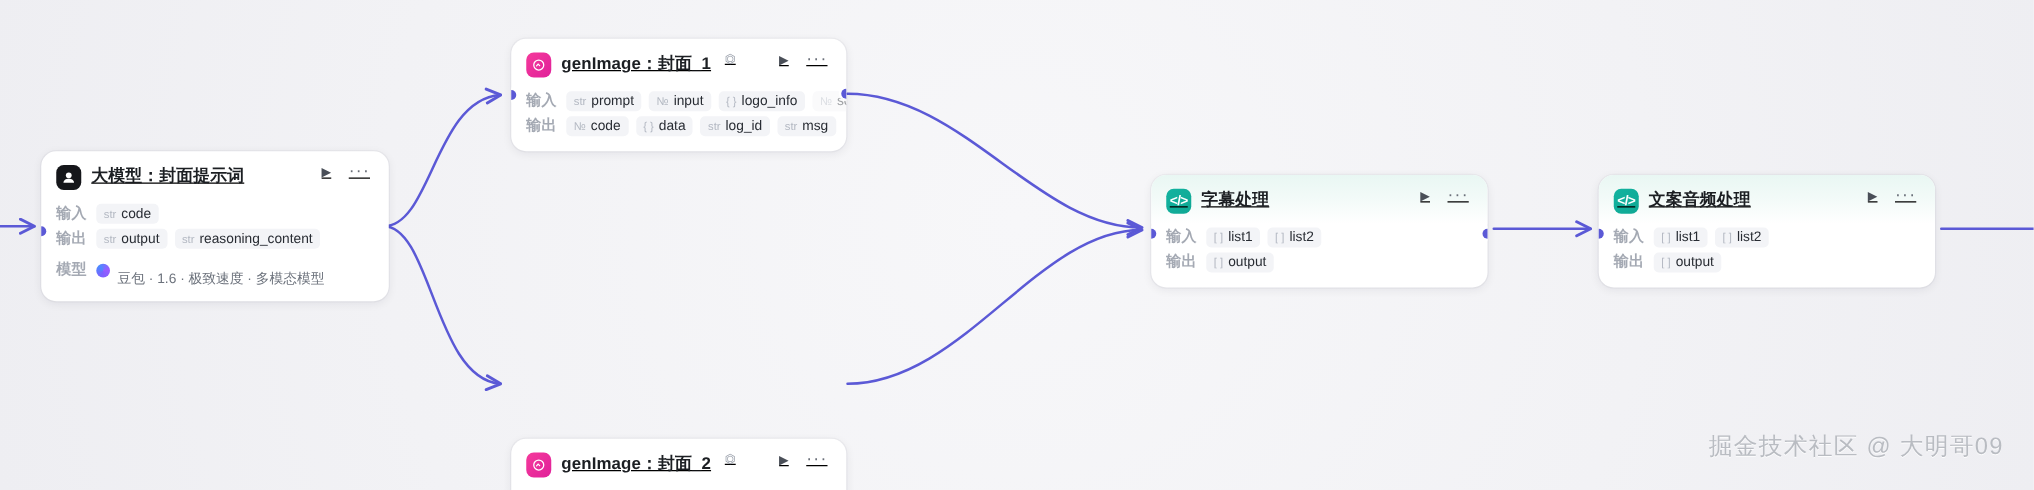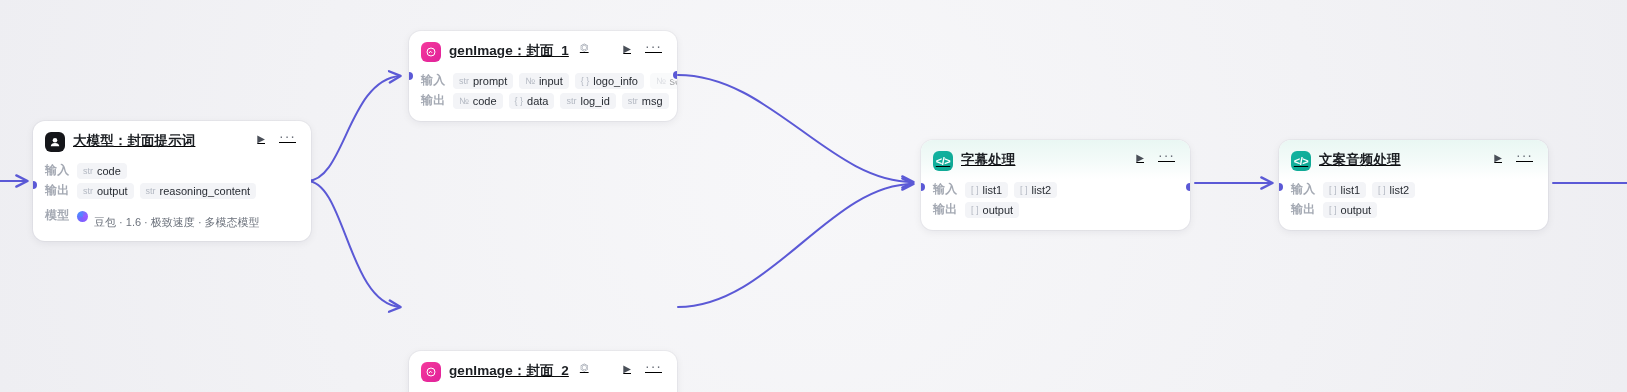--- a/index.html
+++ b/index.html
@@ -398,14 +398,15 @@
         <span class="row-label">输出</span>
         <span class="chip">
           <span class="ty">[ ]</span>
           <span>output</span>
         </span>
       </div>
     </div>
     <span class="port" style="left:-4px; top:43px;"></span>
   </div>
 
+  <div id="watermark">掘金技术社区 @ 大明哥09</div>
 
 </div>
 
 </body></html>

